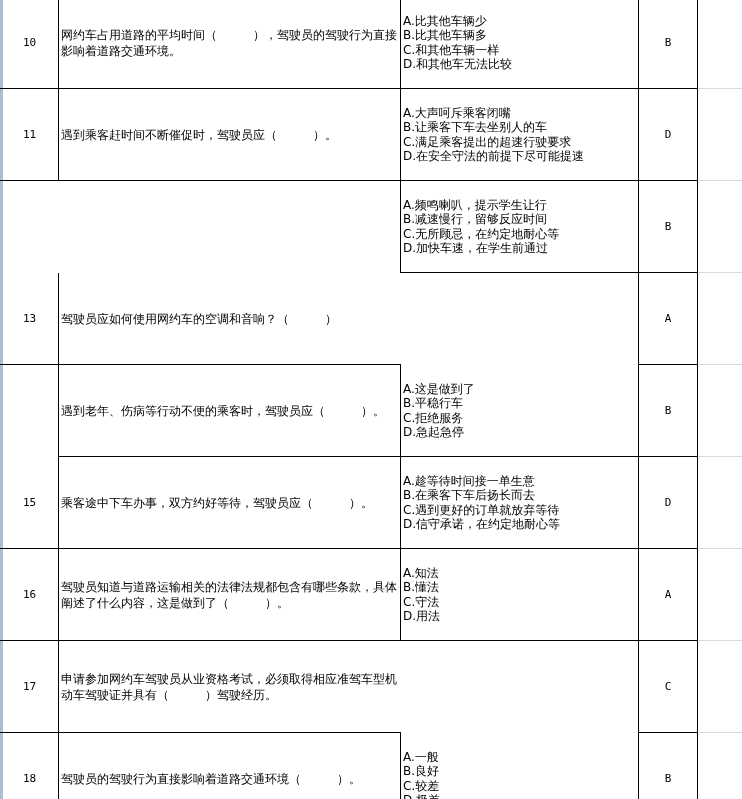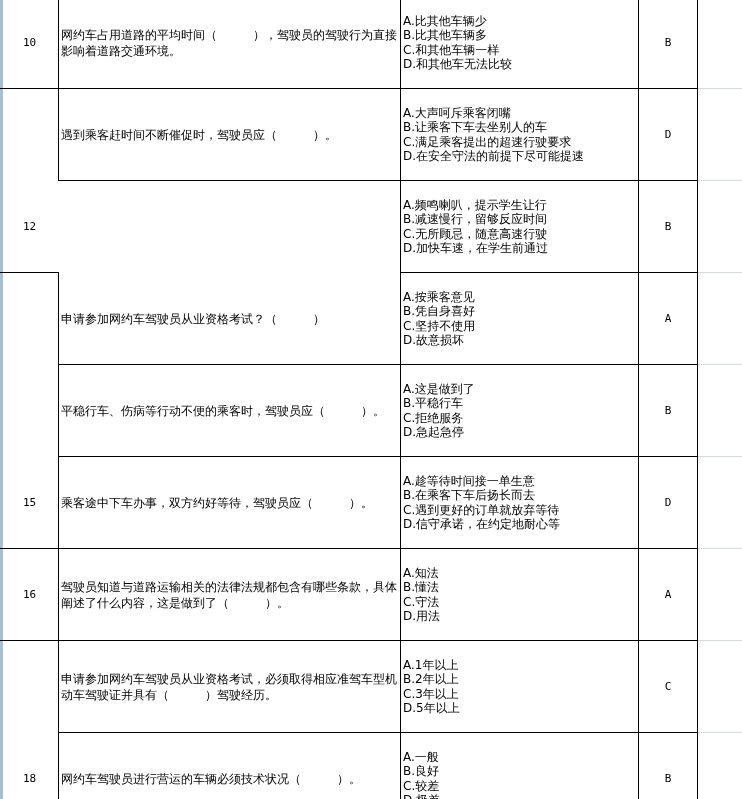--- a/index.html
+++ b/index.html
@@ -34,67 +34,64 @@
       <span class="opt-line">B.比其他车辆多</span>
       <span class="opt-line">C.和其他车辆一样</span>
       <span class="opt-line">D.和其他车无法比较</span>
     </div>
     <div class="cell c-ans">
         <span>B</span>
       </div>
     <div class="cell c-empty"></div>
   </div>
     <div class="row" style="top: 92px;">
+    <div class="cell c-num">
+        <span>11</span>
+      </div>
     <div class="cell c-q">
         <span>遇到乘客赶时间不断催促时，驾驶员应（　　　）。</span>
       </div>
     <div class="cell c-opt">
       <span class="opt-line">A.大声呵斥乘客闭嘴</span>
       <span class="opt-line">B.让乘客下车去坐别人的车</span>
       <span class="opt-line">C.满足乘客提出的超速行驶要求</span>
       <span class="opt-line">D.在安全守法的前提下尽可能提速</span>
     </div>
     <div class="cell c-ans">
         <span>D</span>
       </div>
     <div class="cell c-empty"></div>
   </div>
     <div class="row" style="top: 184px;">
-    <div class="cell c-num">
-        <span>12</span>
-      </div>
     <div class="cell c-opt">
       <span class="opt-line">A.频鸣喇叭，提示学生让行</span>
       <span class="opt-line">B.减速慢行，留够反应时间</span>
-      <span class="opt-line">C.无所顾忌，随意高速行驶</span>
+      <span class="opt-line">C.无所顾忌，在约定地耐心等</span>
       <span class="opt-line">D.加快车速，在学生前通过</span>
     </div>
     <div class="cell c-ans">
         <span>B</span>
       </div>
     <div class="cell c-empty"></div>
   </div>
     <div class="row" style="top: 276px;">
+    <div class="cell c-num">
+        <span>13</span>
+      </div>
     <div class="cell c-q">
-        <span>申请参加网约车驾驶员从业资格考试？（　　　）</span>
+        <span>驾驶员应如何使用网约车的空调和音响？（　　　）</span>
       </div>
-    <div class="cell c-opt">
-      <span class="opt-line">A.按乘客意见</span>
-      <span class="opt-line">B.凭自身喜好</span>
-      <span class="opt-line">C.坚持不使用</span>
-      <span class="opt-line">D.故意损坏</span>
-    </div>
     <div class="cell c-ans">
         <span>A</span>
       </div>
     <div class="cell c-empty"></div>
   </div>
     <div class="row" style="top: 368px;">
     <div class="cell c-q">
-        <span>平稳行车、伤病等行动不便的乘客时，驾驶员应（　　　）。</span>
+        <span>遇到老年、伤病等行动不便的乘客时，驾驶员应（　　　）。</span>
       </div>
     <div class="cell c-opt">
       <span class="opt-line">A.这是做到了</span>
       <span class="opt-line">B.平稳行车</span>
       <span class="opt-line">C.拒绝服务</span>
       <span class="opt-line">D.急起急停</span>
     </div>
     <div class="cell c-ans">
         <span>B</span>
       </div>
@@ -130,40 +127,37 @@
       <span class="opt-line">B.懂法</span>
       <span class="opt-line">C.守法</span>
       <span class="opt-line">D.用法</span>
     </div>
     <div class="cell c-ans">
         <span>A</span>
       </div>
     <div class="cell c-empty"></div>
   </div>
     <div class="row" style="top: 644px;">
+    <div class="cell c-num">
+        <span>17</span>
+      </div>
     <div class="cell c-q">
         <span>申请参加网约车驾驶员从业资格考试，必须取得相应准驾车型机动车驾驶证并具有（　　　）驾驶经历。</span>
       </div>
-    <div class="cell c-opt">
-      <span class="opt-line">A.1年以上</span>
-      <span class="opt-line">B.2年以上</span>
-      <span class="opt-line">C.3年以上</span>
-      <span class="opt-line">D.5年以上</span>
-    </div>
     <div class="cell c-ans">
         <span>C</span>
       </div>
     <div class="cell c-empty"></div>
   </div>
     <div class="row" style="top: 736px;">
     <div class="cell c-num">
         <span>18</span>
       </div>
     <div class="cell c-q">
-        <span>网约车驾驶员进行营运的车辆必须技术状况（　　　）。</span>
+        <span>驾驶员的驾驶行为直接影响着道路交通环境（　　　）。</span>
       </div>
     <div class="cell c-opt">
       <span class="opt-line">A.一般</span>
       <span class="opt-line">B.良好</span>
       <span class="opt-line">C.较差</span>
       <span class="opt-line">D.极差</span>
     </div>
     <div class="cell c-ans">
         <span>B</span>
       </div>

